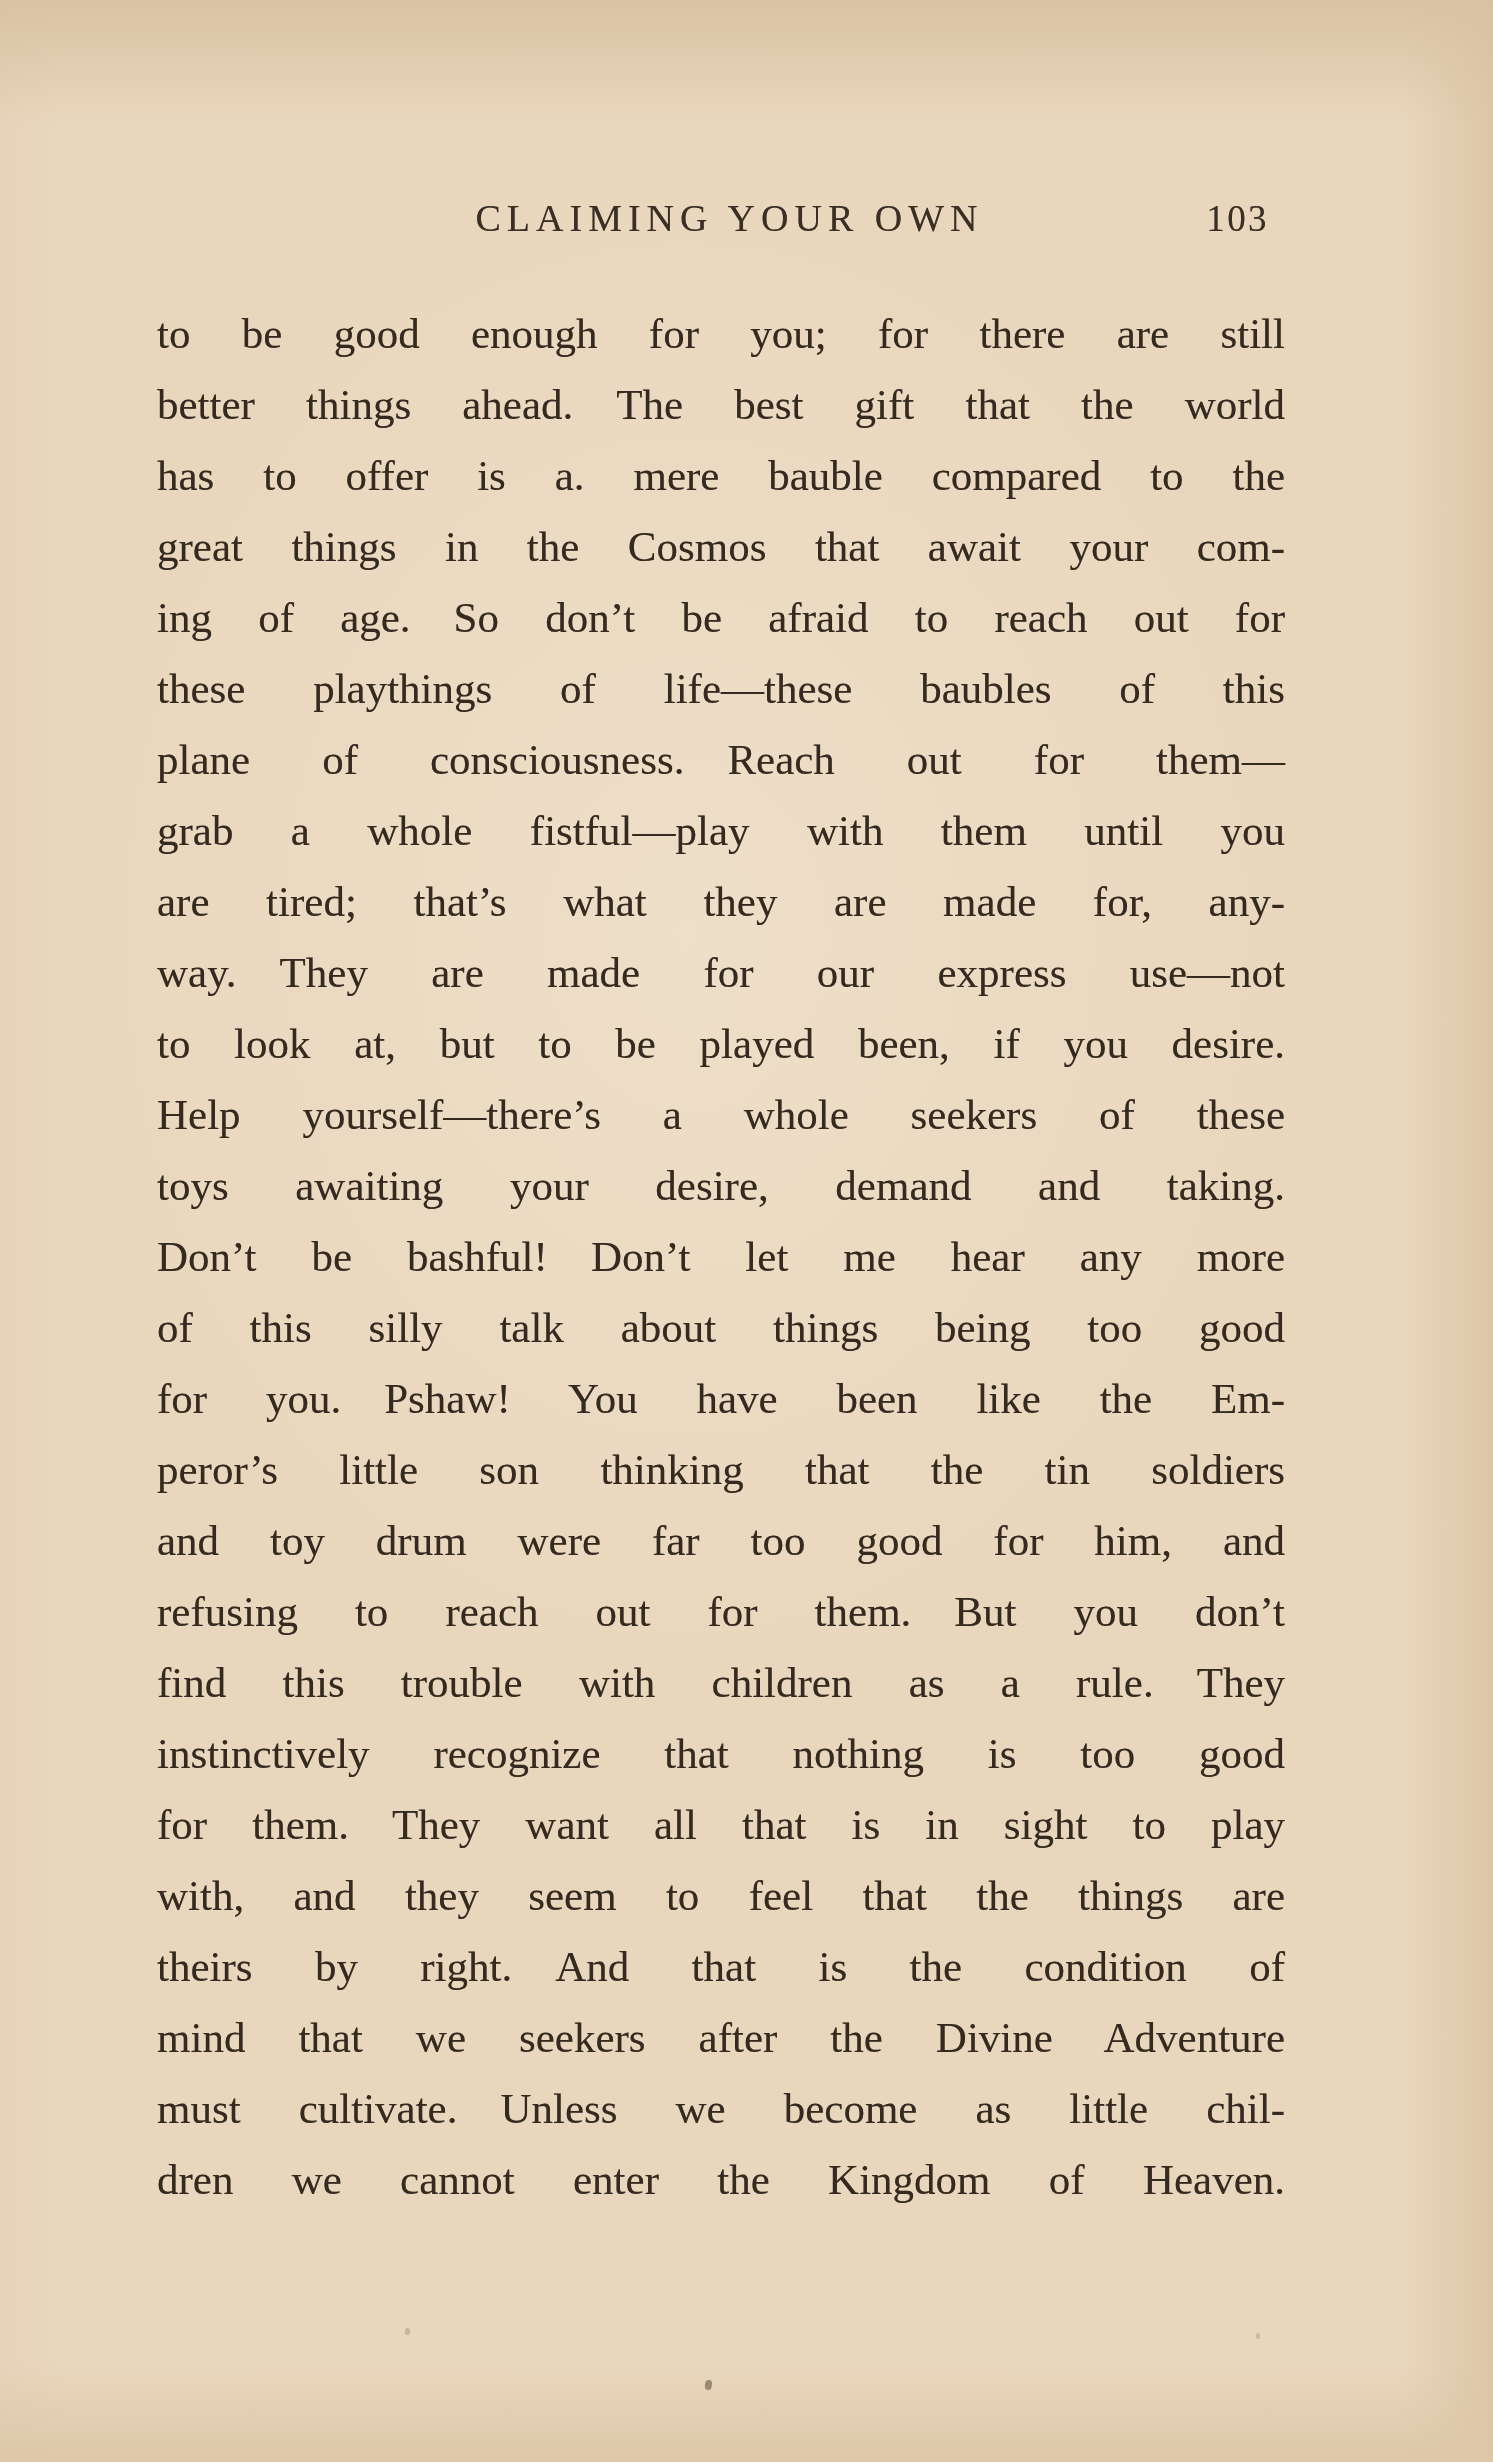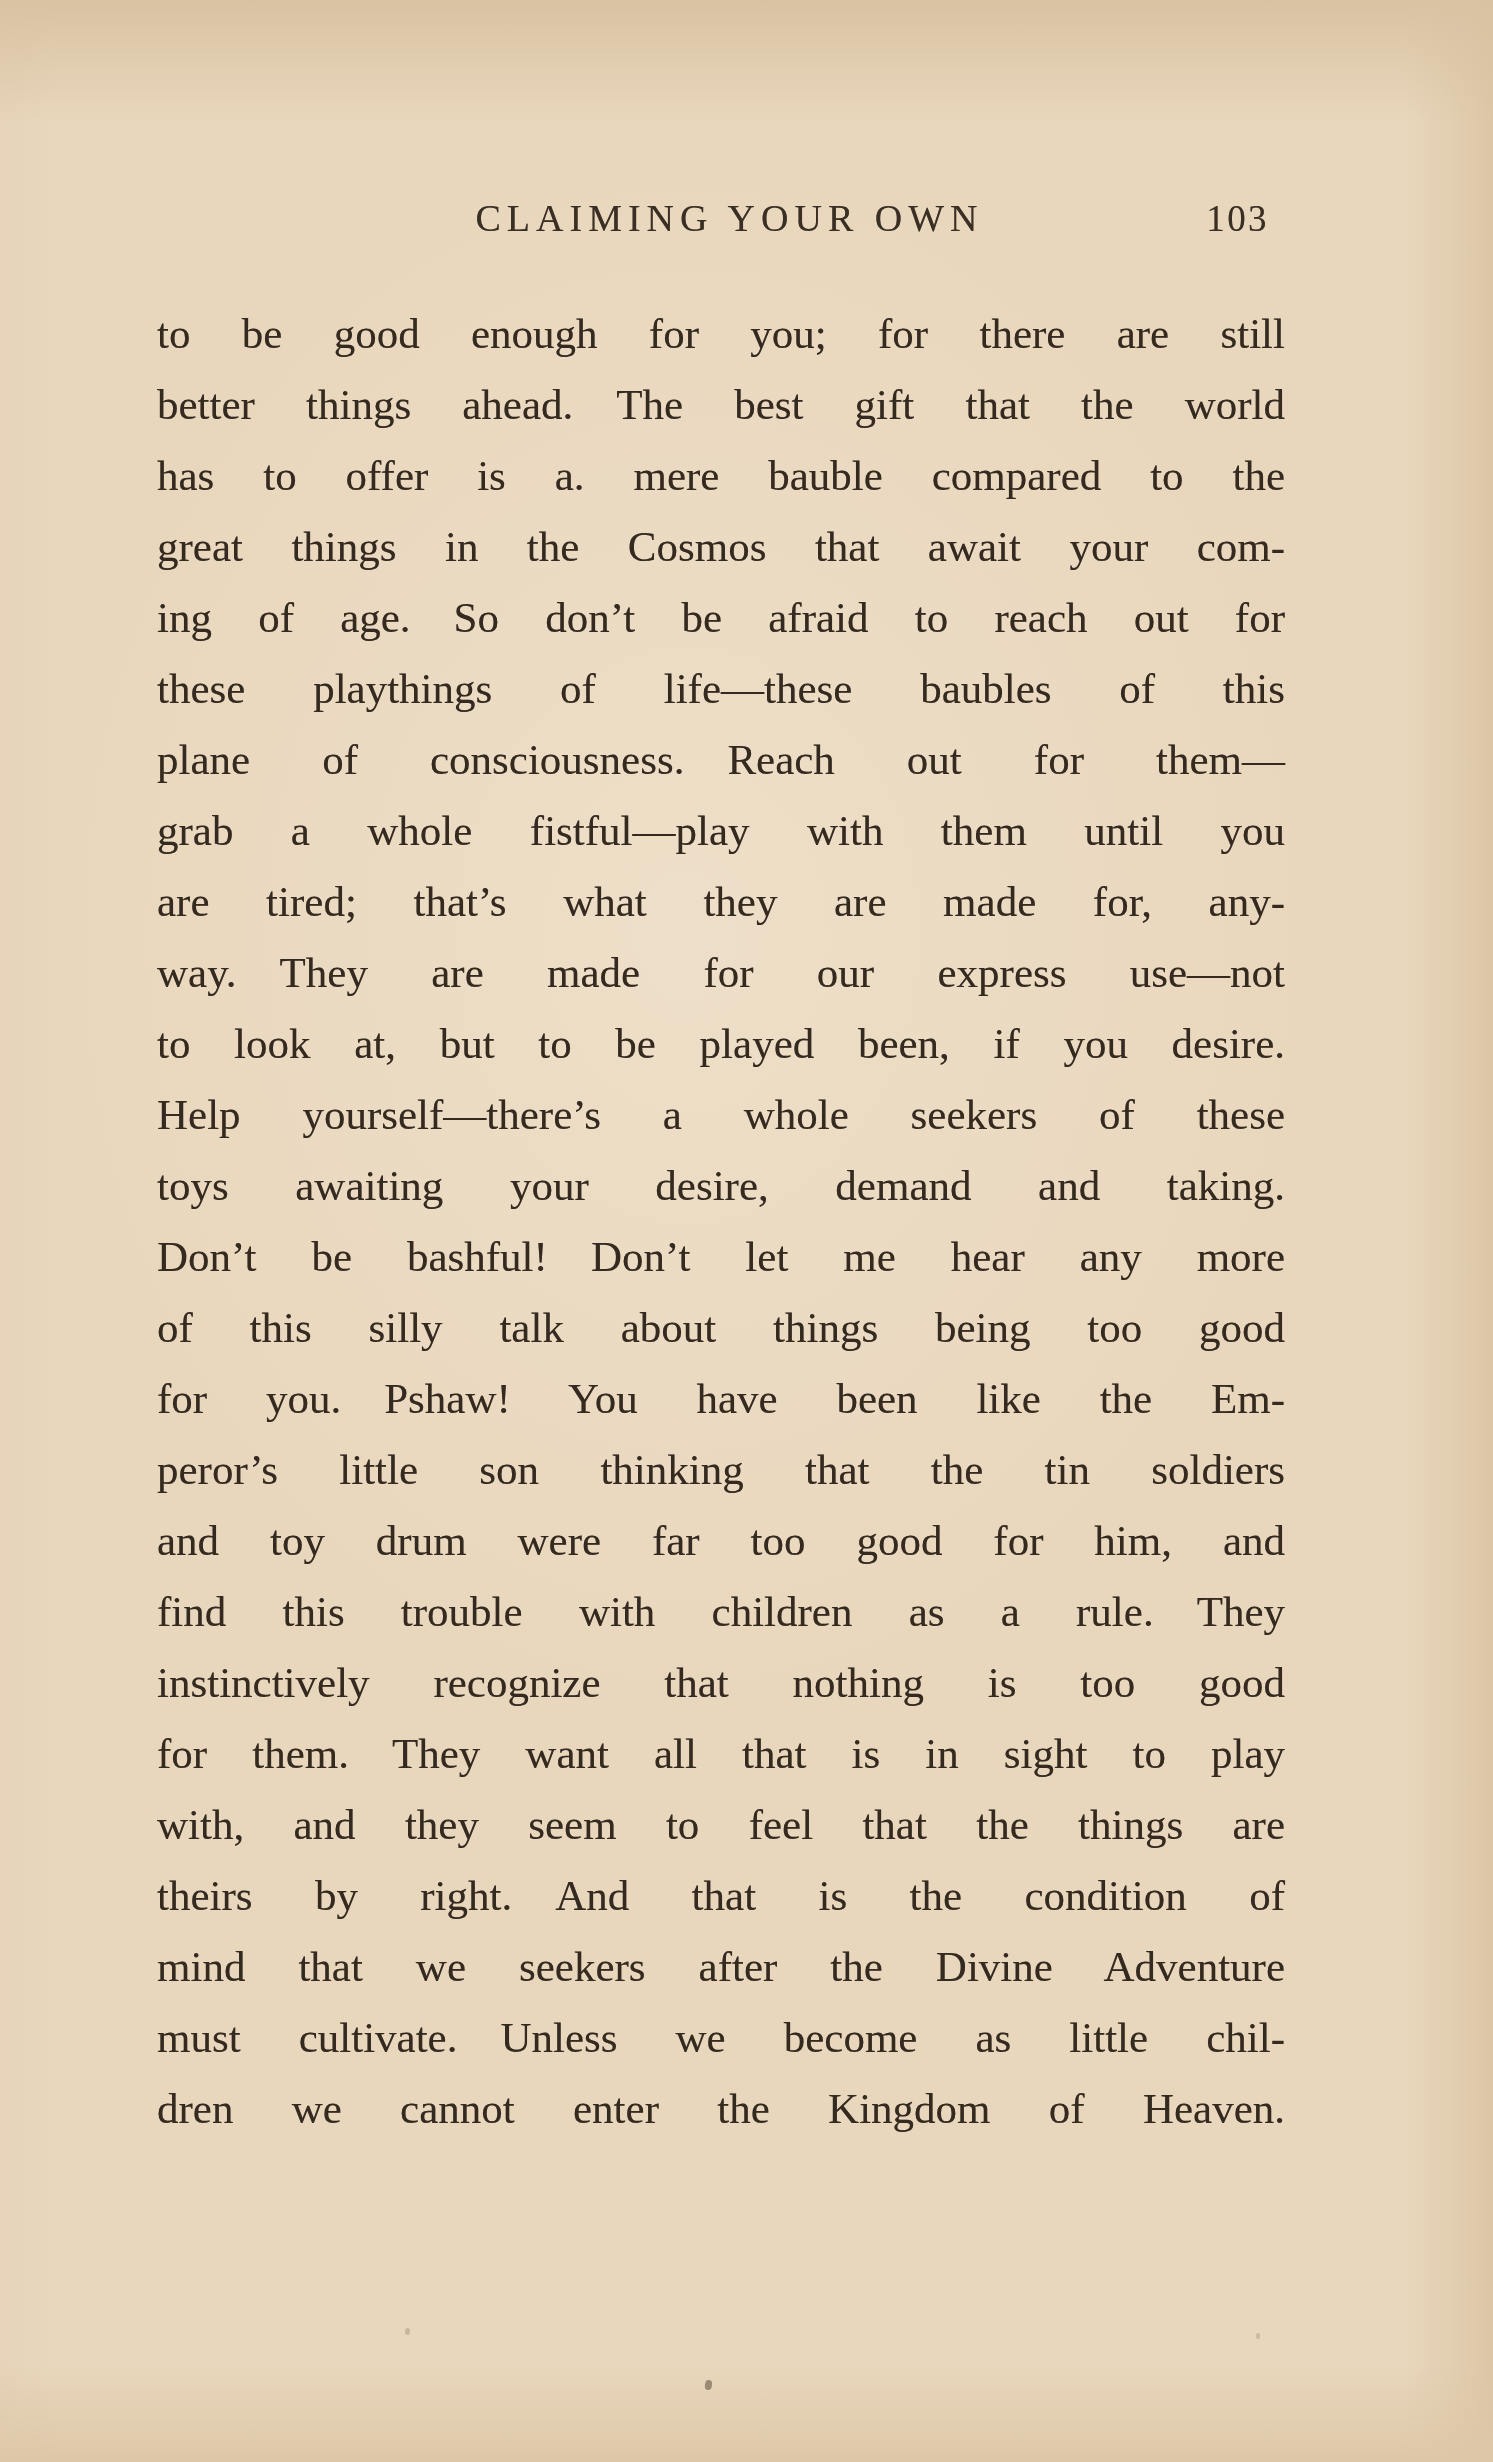--- a/index.html
+++ b/index.html
@@ -109,20 +109,21 @@
     <div class="line">are tired; that’s what they are made for, any-</div>
     <div class="line">way. They are made for our express use—not</div>
     <div class="line">to look at, but to be played been, if you desire.</div>
     <div class="line">Help yourself—there’s a whole seekers of these</div>
     <div class="line">toys awaiting your desire, demand and taking.</div>
     <div class="line">Don’t be bashful! Don’t let me hear any more</div>
     <div class="line">of this silly talk about things being too good</div>
     <div class="line">for you. Pshaw! You have been like the Em-</div>
     <div class="line">peror’s little son thinking that the tin soldiers</div>
     <div class="line">and toy drum were far too good for him, and</div>
+    <div class="line">refusing to reach out for them. But you don’t</div>
     <div class="line">find this trouble with children as a rule. They</div>
     <div class="line">instinctively recognize that nothing is too good</div>
     <div class="line">for them. They want all that is in sight to play</div>
     <div class="line">with, and they seem to feel that the things are</div>
     <div class="line">theirs by right. And that is the condition of</div>
     <div class="line">mind that we seekers after the Divine Adventure</div>
     <div class="line">must cultivate. Unless we become as little chil-</div>
     <div class="line">dren we cannot enter the Kingdom of Heaven.</div>
   </div>
 

